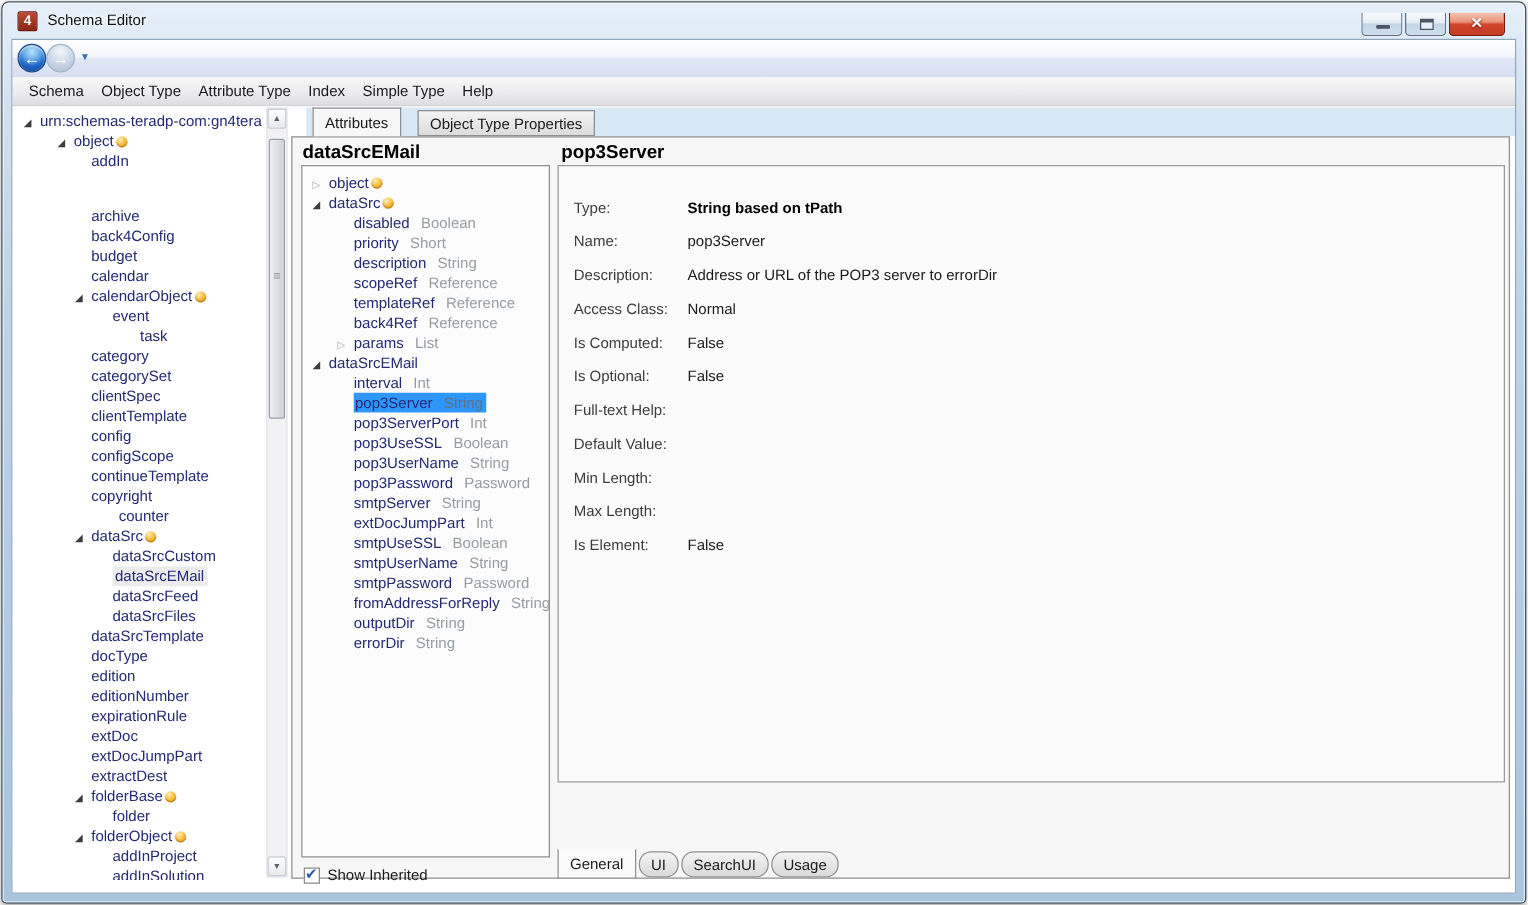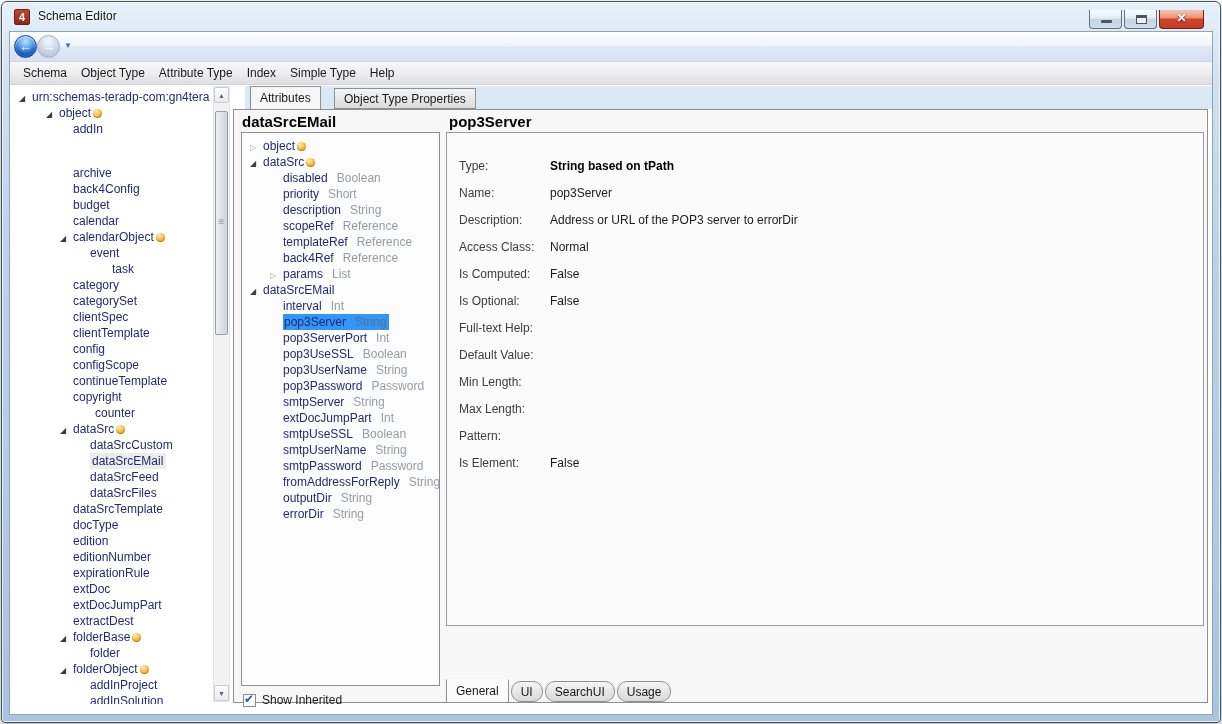--- a/index.html
+++ b/index.html
@@ -264,24 +264,20 @@
               </div>
               <div class="prop-row">
                 <span class="plabel">Min Length:</span>
                 <span class="pvalue"></span>
               </div>
               <div class="prop-row">
                 <span class="plabel">Max Length:</span>
                 <span class="pvalue"></span>
               </div>
               <div class="prop-row">
-                <span class="plabel">Pattern:</span>
-                <span class="pvalue"></span>
-              </div>
-              <div class="prop-row">
                 <span class="plabel">Is Element:</span>
                 <span class="pvalue">False</span>
               </div>
             </div>
         </div>
         <div class="bottom-tabs" id="bottomTabs"><span class="tab bot active">General</span><span class="tab bot inactive">UI</span><span class="tab bot inactive">SearchUI</span><span class="tab bot inactive">Usage</span></div>
       </div>
     </div>
   </div>
 </div>

